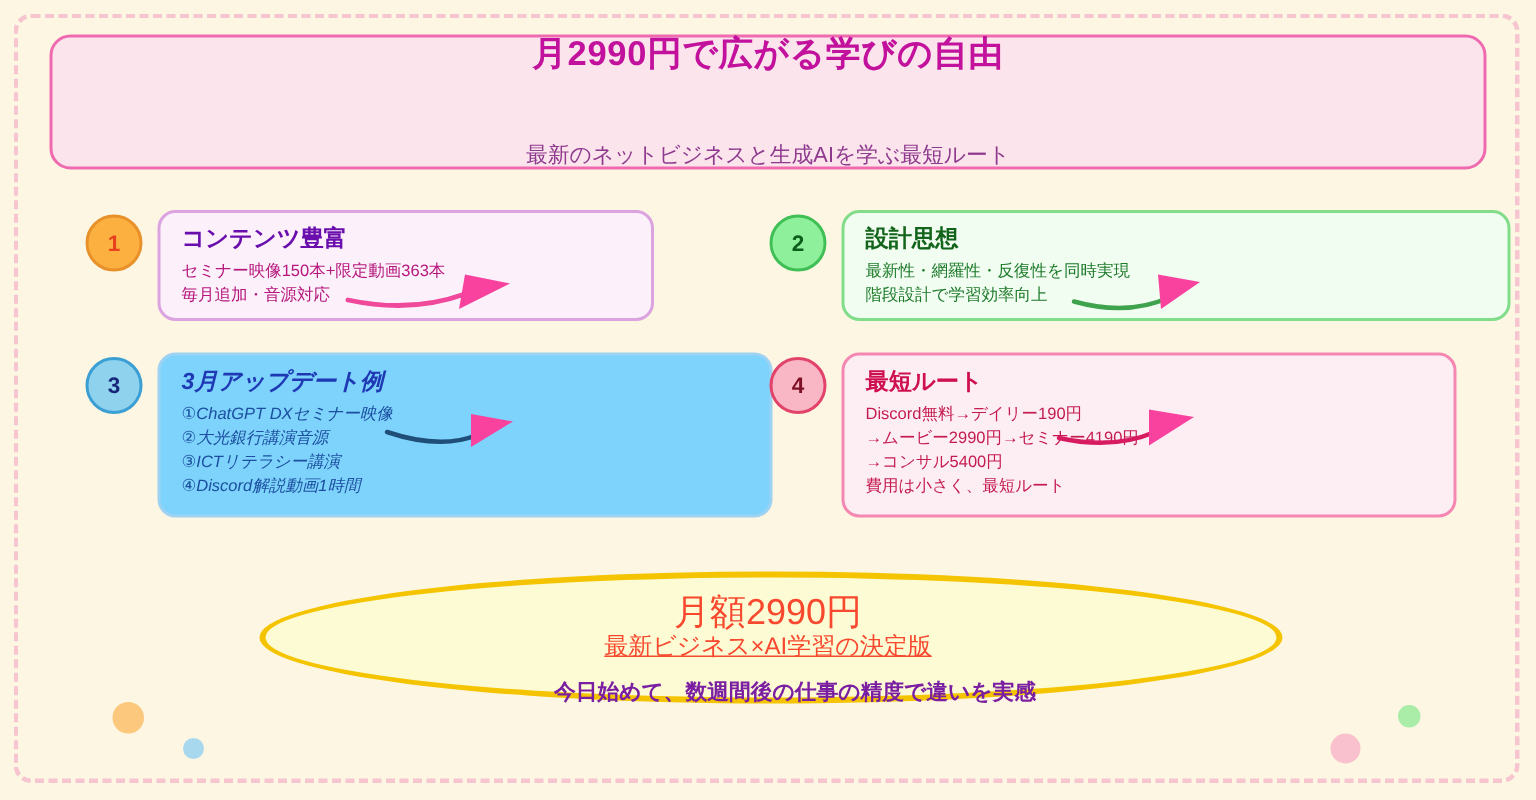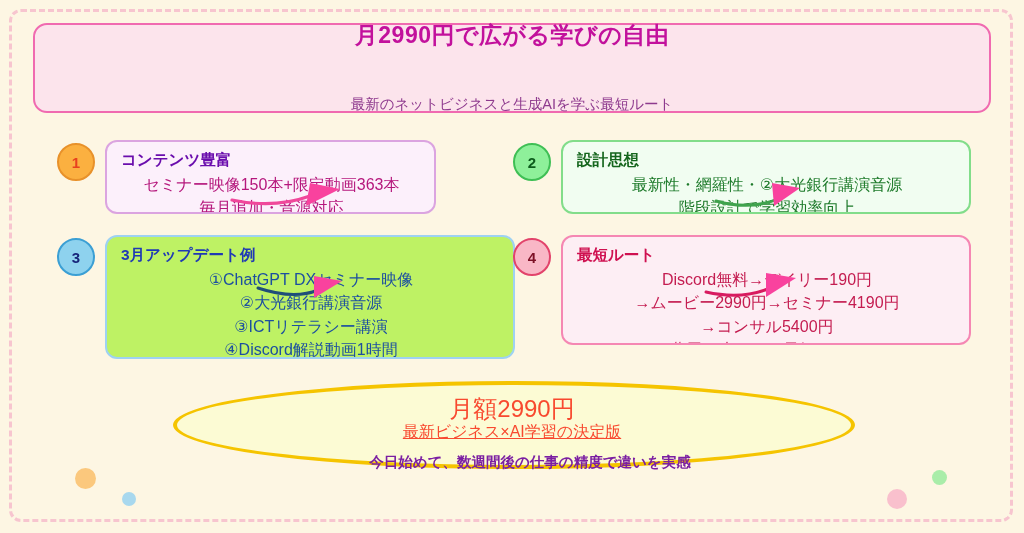--- a/index.html
+++ b/index.html
@@ -63,39 +63,38 @@
     box-sizing:border-box;
     border-width:2px;border-style:solid;
     overflow:hidden;
   }
   .card-title{
     font-size:15.5px;font-weight:bold;
     margin:9px 0 4px 14px;
     line-height:1.15;
   }
   .card-body{
-    font-size:16px;
+    font-size:11px;
     margin:0 12px 0 14px;
     line-height:1.46;
     white-space:pre-line;
-    text-align:center;
   }
   
   #badge1{left:57px;top:143px;background:#fbb040;border:2px solid #e8912a;color:#e8411f;}
   #card1{left:105px;top:140px;width:331px;height:74px;background:#fcf0fb;border-color:#dba4e0;}
   #card1 .card-title{color:#6a0dad;}
   #card1 .card-body{color:#b5177c;}
   
   #badge2{left:513px;top:143px;background:#8ef09a;border:2px solid #3fbf55;color:#0c5c1c;}
-  #card2{left:561px;top:140px;width:410px;height:74px;background:#f1fdf1;border-color:#82dd8a;}
+  #card2{left:561px;top:140px;width:446px;height:74px;background:#f1fdf1;border-color:#82dd8a;}
   #card2 .card-title{color:#14651c;}
   #card2 .card-body{color:#1d7a2a;}
   
   #badge3{left:57px;top:238px;background:#8ed2ee;border:2px solid #3b9fd4;color:#17257a;}
-  #card3{left:105px;top:235px;width:410px;height:124px;background:#bef264;border-color:#9ed2f2;}
+  #card3{left:105px;top:235px;width:410px;height:110px;background:#7dd3fc;border-color:#9ed2f2;font-style:italic;}
   #card3 .card-title{color:#1f39b5;}
   #card3 .card-body{color:#1c4fa0;}
   
   #badge4{left:513px;top:238px;background:#f9b7c6;border:2px solid #e2436b;color:#7d1026;}
   #card4{left:561px;top:235px;width:410px;height:110px;background:#fdeef4;border-color:#f587b3;}
   #card4 .card-title{color:#cf1050;}
   #card4 .card-body{color:#c41c50;}
 
   
   .arrows{position:absolute;left:0;top:0;width:1024px;height:533px;pointer-events:none;}
@@ -151,21 +150,21 @@
   <div class="badge" id="badge1">1</div>
   <div class="card" id="card1">
     <div class="card-title">コンテンツ豊富</div>
     <div class="card-body">セミナー映像150本+限定動画363本
 毎月追加・音源対応</div>
   </div>
 
   <div class="badge" id="badge2">2</div>
   <div class="card" id="card2">
     <div class="card-title">設計思想</div>
-    <div class="card-body">最新性・網羅性・②大光銀行講演音源
+    <div class="card-body">最新性・網羅性・反復性を同時実現
 階段設計で学習効率向上</div>
   </div>
 
   <div class="badge" id="badge3">3</div>
   <div class="card" id="card3">
     <div class="card-title">3月アップデート例</div>
     <div class="card-body">①ChatGPT DXセミナー映像
 ②大光銀行講演音源
 ③ICTリテラシー講演
 ④Discord解説動画1時間</div>

